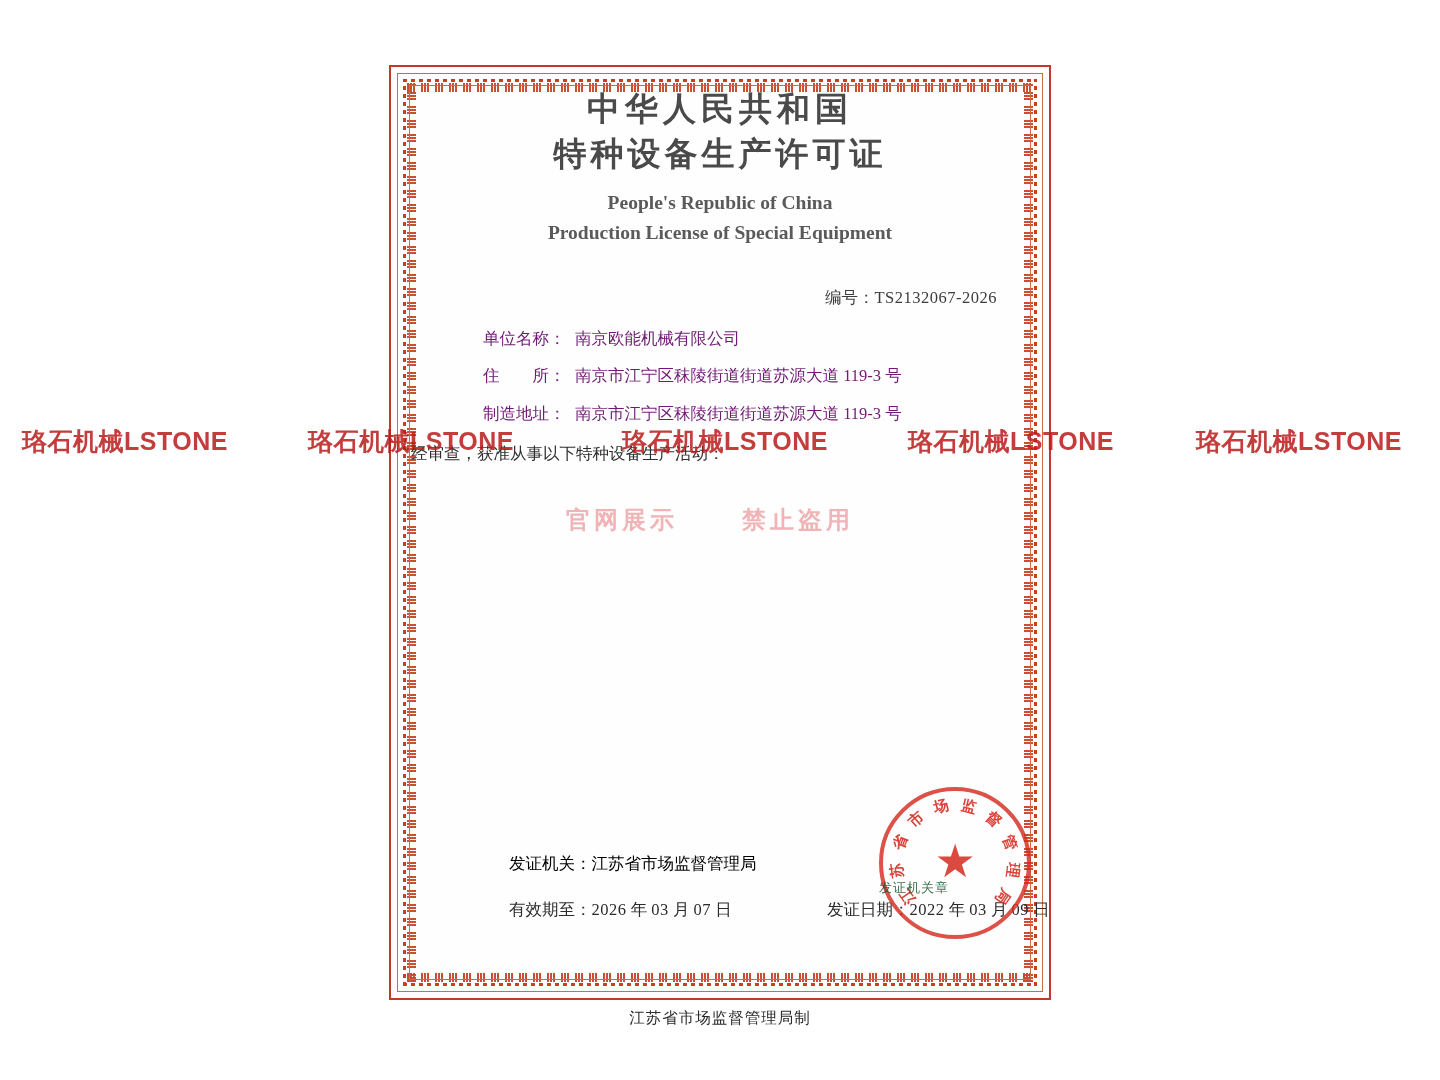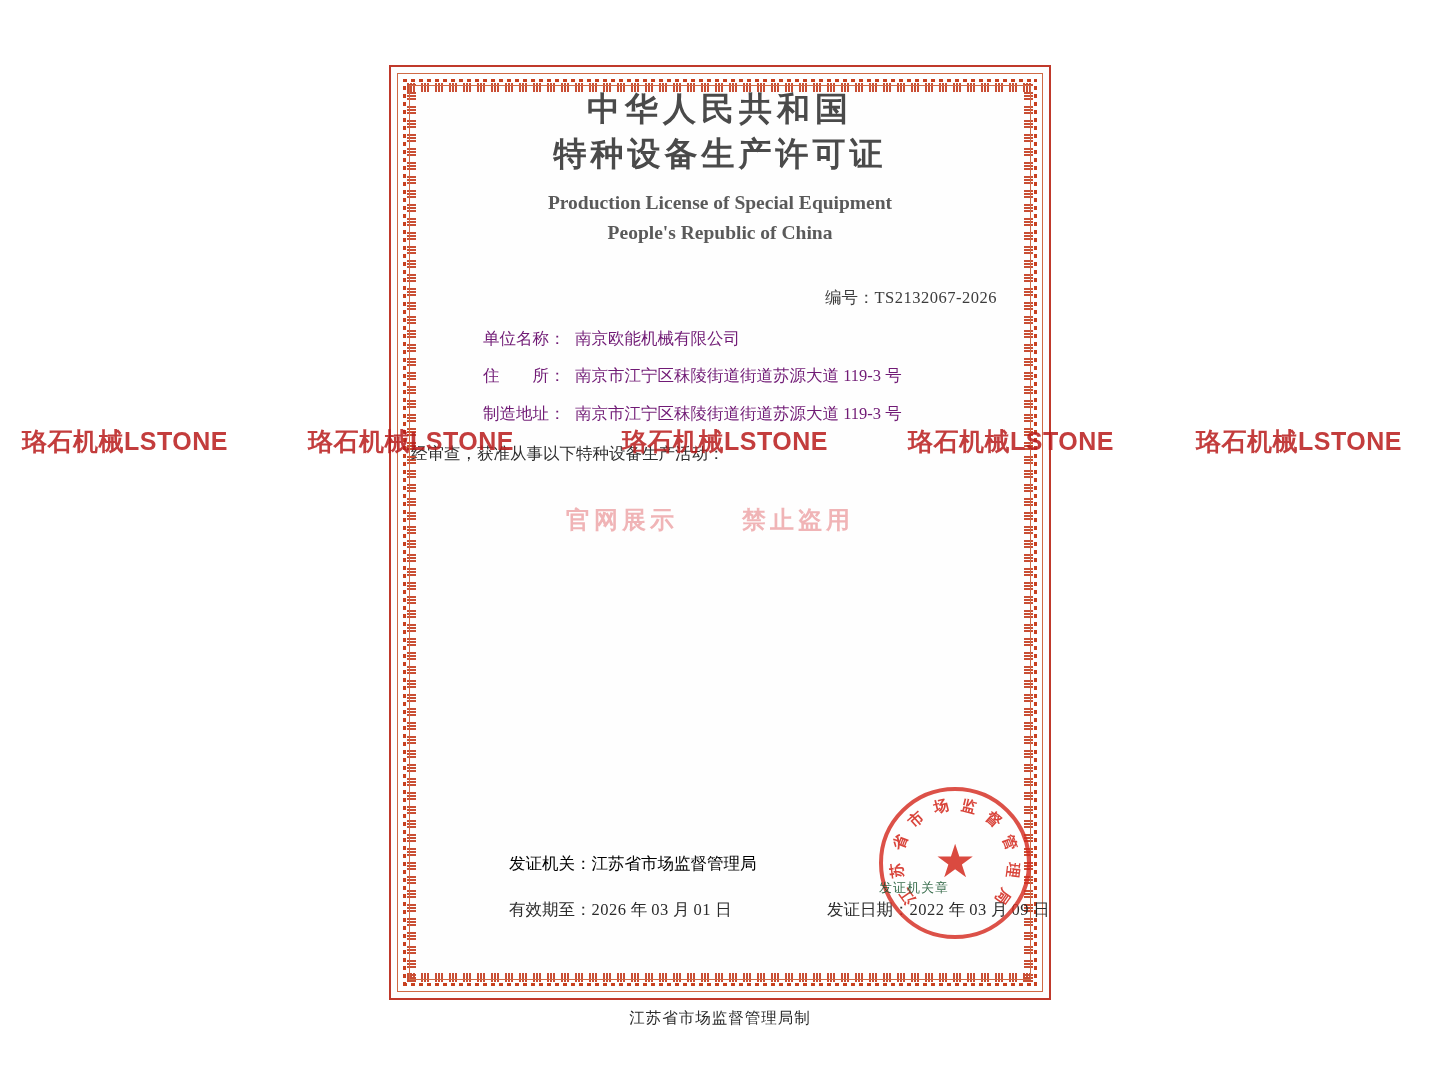--- a/index.html
+++ b/index.html
@@ -341,22 +341,22 @@
   <div class="border-inner-line"></div>
 
   <div class="cert-body">
 
     <div class="title-cn">
       <div class="line1">中华人民共和国</div>
       <div class="line2">特种设备生产许可证</div>
     </div>
 
     <div class="title-en">
+      <div>People's Republic of China</div>
       <div>Production License of Special Equipment</div>
-      <div>People's Republic of China</div>
     </div>
 
     <div class="serial-row">
       <span>编号：</span><span class="num">TS2132067-2026</span>
     </div>
 
     <div class="info">
       <div class="info-line">
         <span class="info-label">单位名称：</span><span class="info-value">南京欧能机械有限公司</span>
       </div>
@@ -387,21 +387,21 @@
         </div>
       <div class="seal-star">★</div>
       <div class="seal-bottom-text">发证机关章</div>
     </div>
 
     <div class="issuer-row">
       <span>发证机关：</span><span>江苏省市场监督管理局</span>
     </div>
 
     <div class="validity-row">
-      <span>有效期至：</span><span class="date-part">2026</span>&nbsp;<span>年</span>&nbsp;<span class="date-part">03</span>&nbsp;<span>月</span>&nbsp;<span class="date-part">01</span>&nbsp;<span>日</span>
+      <span>有效期至：</span><span class="date-part">2026</span>&nbsp;<span>年</span>&nbsp;<span class="date-part">03</span>&nbsp;<span>月</span>&nbsp;<span class="date-part">07</span>&nbsp;<span>日</span>
     </div>
 
     <div class="issuedate-row">
       <span>发证日期：</span><span class="date-part">2022</span>&nbsp;<span>年</span>&nbsp;<span class="date-part">03</span>&nbsp;<span>月</span>&nbsp;<span class="date-part">09</span>&nbsp;<span>日</span>
     </div>
 
   </div>
 </div>
 
 <div class="cert-footer" style="position:absolute;left:389px;width:662px;top:1008px;">江苏省市场监督管理局制</div>

